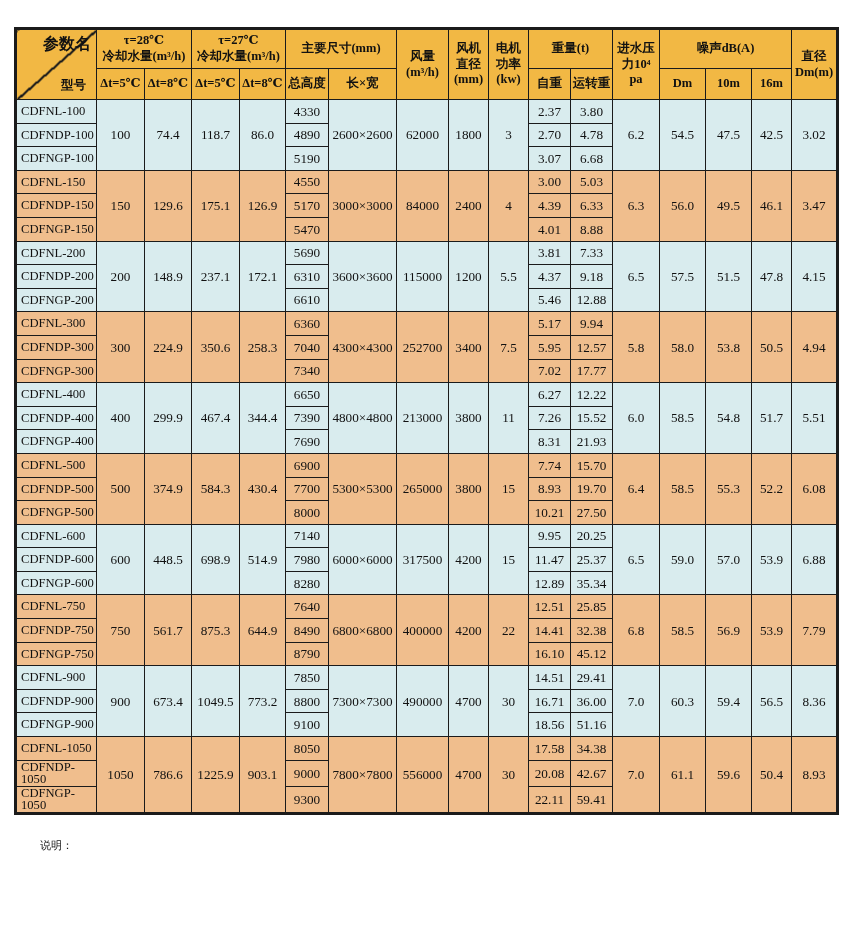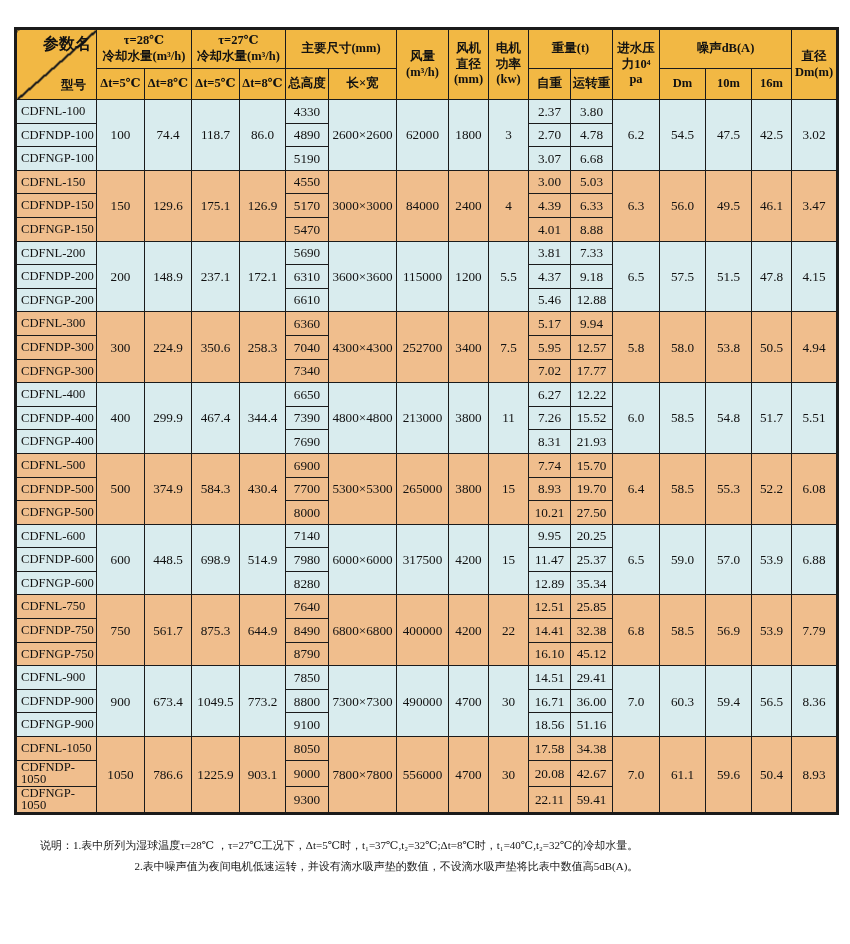--- a/index.html
+++ b/index.html
@@ -429,19 +429,15 @@
           <td class="model">CDFNGP-1050</td>
           <td>9300</td>
           <td>22.11</td>
           <td>59.41</td>
         </tr>
       </tbody>
   </table>
 
   <div class="notes">
     <span class="label">说明：</span>
-    <div class="lines">
-      <div>1.表中所列为湿球温度τ=28℃ ，τ=27℃工况下，Δt=5℃时，t₁=37℃,t₂=32℃;Δt=8℃时，t₁=40℃,t₂=32℃的冷却水量。</div>
-      <div>2.表中噪声值为夜间电机低速运转，并设有滴水吸声垫的数值，不设滴水吸声垫将比表中数值高5dB(A)。</div>
-    </div>
   </div>
 
 </div>
 
 </body></html>

